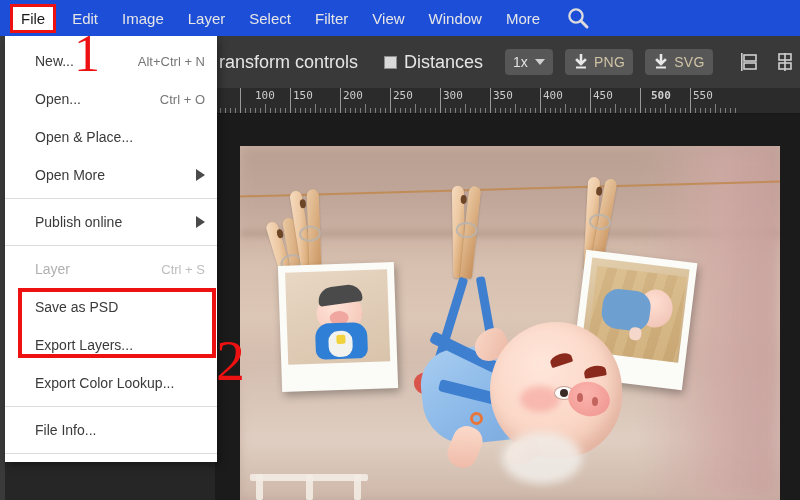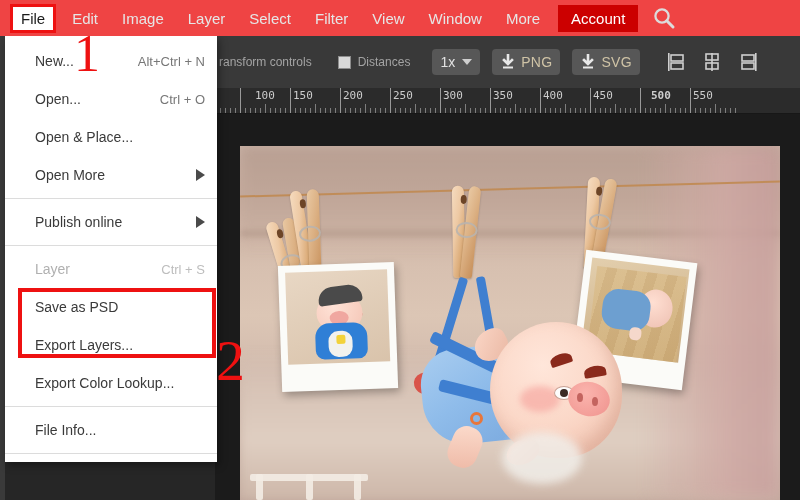--- a/index.html
+++ b/index.html
@@ -13,21 +13,21 @@
     position: relative;
     width: 800px; height: 500px;
     overflow: hidden;
     background: #262626;
   }
 
   
   .menubar {
     position: absolute; left: 0; top: 0;
     width: 800px; height: 36px;
-    background: #ef4444;
+    background: #1d4ed8;
     display: flex; align-items: center;
     padding-left: 8px;
     z-index: 30;
   }
   .menu-item {
     font-size: 15px;
     color: #e6e6e6;
     padding: 5px 12px;
     white-space: nowrap;
     line-height: 1;
@@ -55,21 +55,21 @@
   
   .optionbar {
     position: absolute; left: 0; top: 36px;
     width: 800px; height: 52px;
     background: #393939;
     display: flex; align-items: center;
     z-index: 10;
   }
   .opt-spacer { width: 215px; flex: 0 0 215px; }
   .opt-text {
-    font-size: 12px; color: #a3a3a3;
+    font-size: 18px; color: #e5e5e5;
     white-space: nowrap;
     margin-left: 4px;
   }
   .opt-check {
     display: flex; align-items: center; gap: 7px;
     margin-left: 26px;
   }
   .checkbox-sq {
     width: 13px; height: 13px;
     background: #d9d9d9;
@@ -713,21 +713,20 @@
   <div class="menubar">
     <div class="menu-item file-active">File</div>
     <div class="menu-item">Edit</div>
     <div class="menu-item">Image</div>
     <div class="menu-item">Layer</div>
     <div class="menu-item">Select</div>
     <div class="menu-item">Filter</div>
     <div class="menu-item">View</div>
     <div class="menu-item">Window</div>
     <div class="menu-item">More</div>
-    <div class="menu-item account">Account</div>
     <div class="search-icon-wrap">
       <svg width="24" height="24" viewBox="0 0 24 24">
         <circle cx="10" cy="10" r="6.6" fill="none" stroke="#dcdcdc" stroke-width="2.3"></circle>
         <line x1="14.8" y1="14.8" x2="21" y2="21" stroke="#dcdcdc" stroke-width="3" stroke-linecap="round"></line>
       </svg>
     </div>
   </div>
 
   <div class="dropdown" id="dropdown">
       <div class="dd-item">

